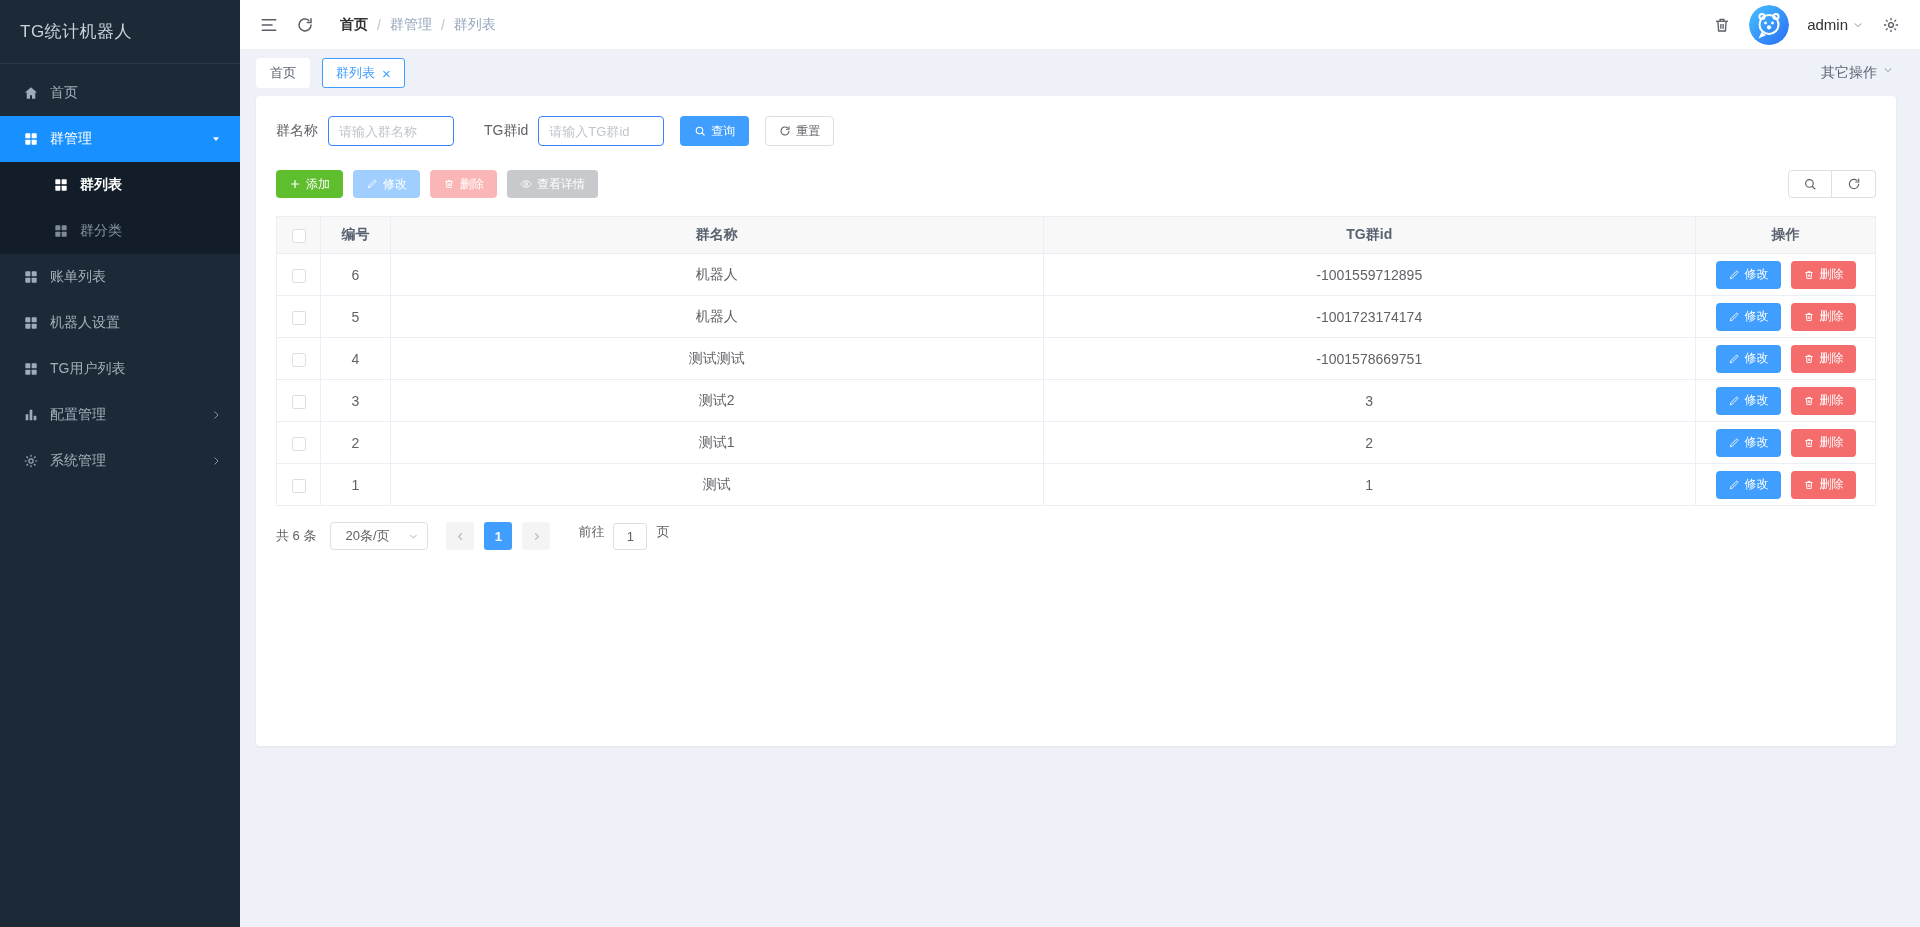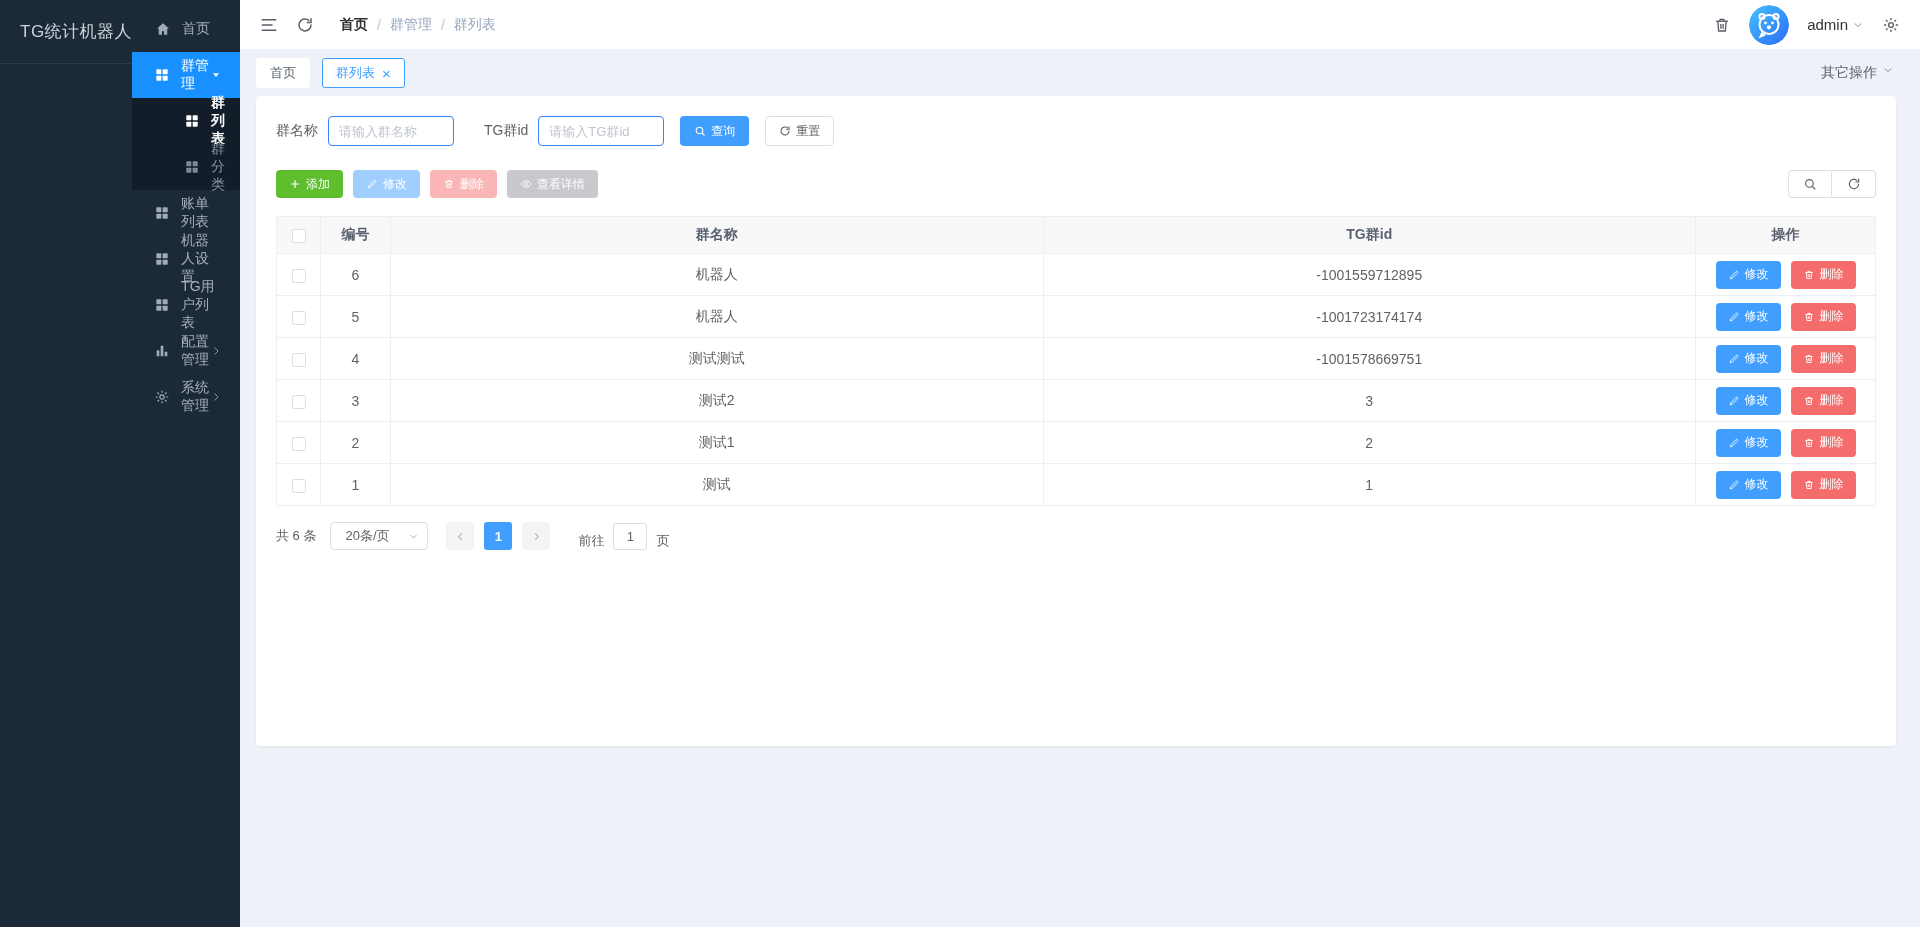--- a/index.html
+++ b/index.html
@@ -6,21 +6,21 @@
     --primary:#409EFF; --success:#5fbe2e; --danger:#F56C6C;
     --sidebar-bg:#1c2a38; --submenu-bg:#121d29; --sidebar-active:#1890ff;
     --content-bg:#eef1f7;
   }
   *{box-sizing:border-box}
   html,body{margin:0;padding:0}
   body{font-family:"Liberation Sans","DejaVu Sans",sans-serif;font-size:14px;color:#606266}
   .app{width:1920px;height:927px;display:flex;overflow:hidden;background:var(--content-bg)}
 
   
-  .sidebar{width:240px;min-width:240px;height:100%;background:var(--sidebar-bg);display:flex;}
+  .sidebar{width:240px;min-width:240px;height:100%;background:var(--sidebar-bg);display:flex;flex-direction:column}
   .logo{height:64px;line-height:64px;padding-left:20px;color:#ccd2da;font-size:17px;letter-spacing:.5px;border-bottom:1px solid rgba(255,255,255,.07);white-space:nowrap}
   .menu{padding-top:6px;flex:1;overflow:hidden}
   .menu-item{height:46px;display:flex;align-items:center;padding:0 18px 0 22px;color:#a3aeba;font-size:14px;cursor:pointer;position:relative}
   .menu-item .mi-icon{width:17px;height:17px;margin-right:11px;display:flex;align-items:center;justify-content:center;color:#9fabb8}
   .menu-item .mi-icon svg{width:16px;height:16px}
   .menu-item.active-parent{background:var(--sidebar-active);color:#fff}
   .menu-item.active-parent .mi-icon{color:#fff}
   .menu-item.child{background:var(--submenu-bg);padding-left:52px;color:#8793a1}
   .menu-item.child .mi-icon{color:#7e8a98}
   .menu-item.child.active{color:#fff;font-weight:bold}
@@ -96,21 +96,21 @@
   .btn-danger{background:var(--danger);color:#fff}
 
   
   .pagination{display:flex;align-items:center;margin-top:16px;font-size:13px;color:#606266}
   .page-size{width:98px;height:28px;border:1px solid #dcdfe6;border-radius:4px;display:flex;align-items:center;justify-content:space-between;padding:0 8px 0 14px;margin-left:14px;cursor:pointer;background:#fff}
   .page-size svg{width:11px;height:11px;color:#c0c4cc}
   .pg-group{display:flex;align-items:center;margin-left:18px;gap:10px}
   .pg-btn{min-width:28px;height:28px;border-radius:3px;background:#f4f4f5;color:#b6bcc8;display:flex;align-items:center;justify-content:center;border:none;cursor:pointer}
   .pg-btn svg{width:11px;height:11px}
   .pg-btn.active{background:var(--primary);color:#fff;font-weight:bold;font-size:13px;cursor:default}
-  .goto{margin-left:28px;display:flex;align-items:flex-end;gap:9px}
+  .goto{margin-left:28px;display:flex;align-items:flex-start;gap:9px}
   .goto-input{width:34px;height:27px;border:1px solid #dcdfe6;border-radius:3px;text-align:center;font-size:13px;color:#606266;outline:none}
 </style>
 </head>
 <body>
 
 <div class="app">
 
   <aside class="sidebar">
     <div class="logo">TG统计机器人</div>
     <nav class="menu" id="menu">

